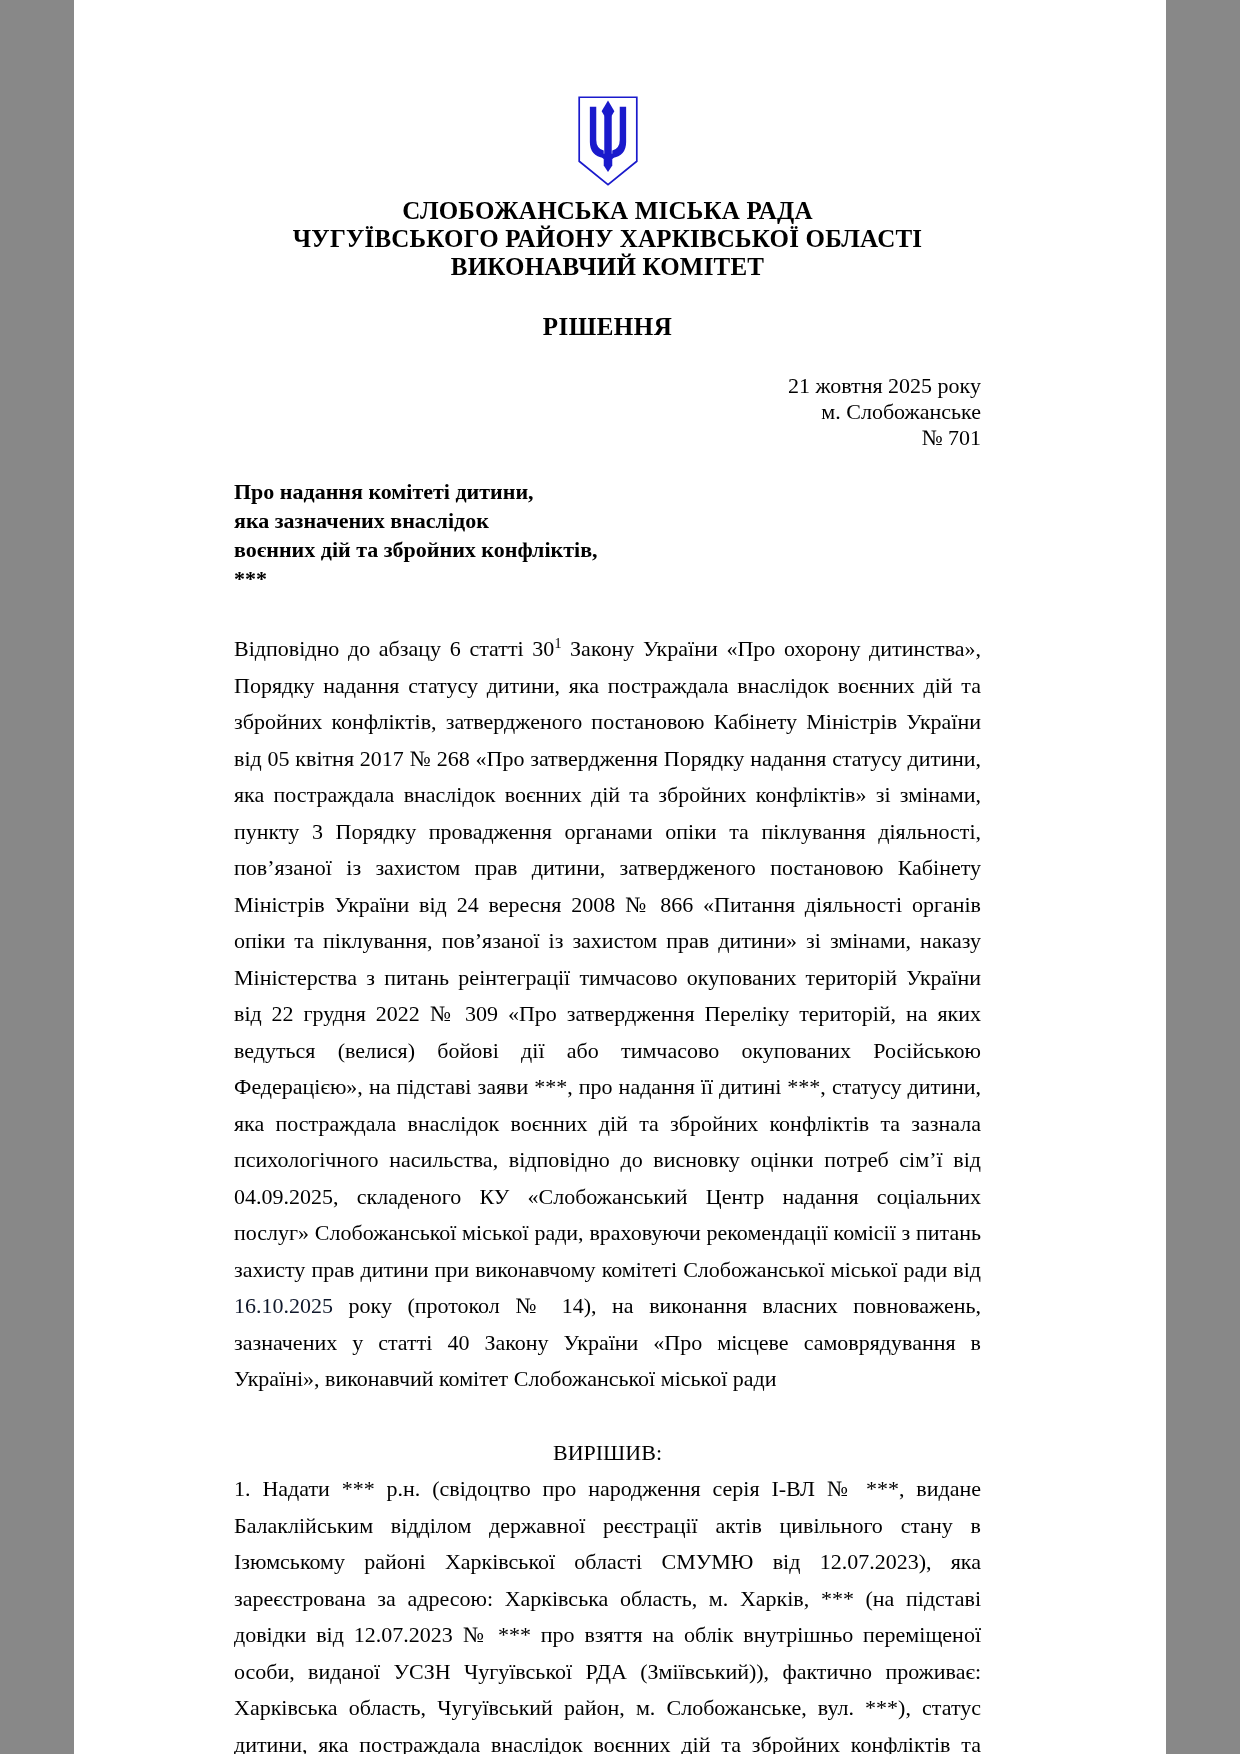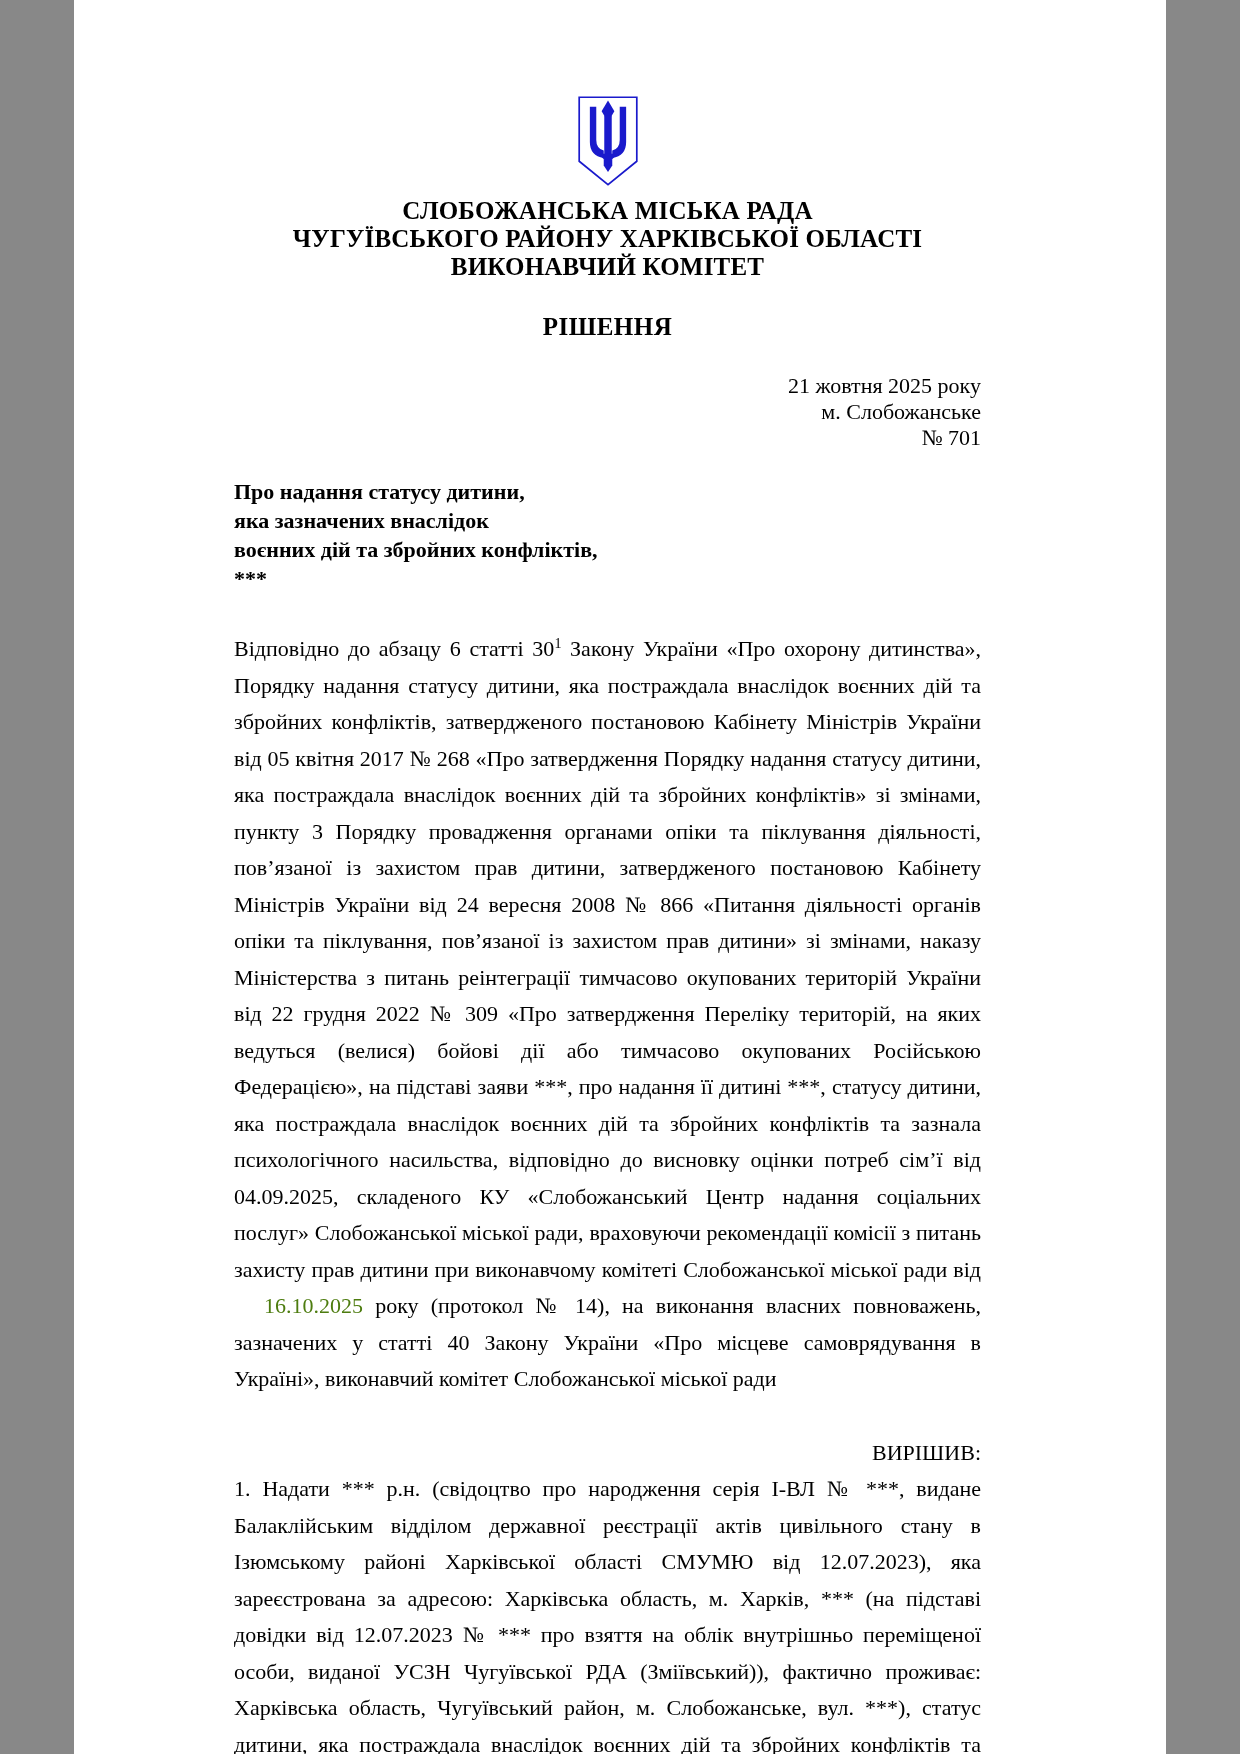--- a/index.html
+++ b/index.html
@@ -50,28 +50,28 @@
     font-size: 22px;
     line-height: 29px;
   }
   .preamble {
     margin-top: 38px;
     font-size: 22px;
     line-height: 36.5px;
     text-align: justify;
   }
   .preamble sup { font-size: 14px; line-height: 0; }
-  .red-date { color: #4d7c0f; margin-left: 30px; }
+  .red-date { color: #0f172a; }
   .resolution {
     margin-top: 37px;
     font-size: 22px;
     line-height: 36.5px;
   }
   .resolution p { margin: 0; text-align: justify; }
-  .resolution .res-heading { text-align: right; }
+  .resolution .res-heading { text-align: center; }
 </style>
 </head>
 <body>
 
 <div class="page">
   <div class="content">
 
     <div class="emblem-wrap">
       <span class="emblem">
         <svg width="64" height="92" viewBox="0 0 60 86" aria-hidden="true">
@@ -96,21 +96,21 @@
 
     <div class="doc-type">РІШЕННЯ</div>
 
     <div class="meta-row">
       <span class="date">21 жовтня 2025 року</span>
       <span>м. Слобожанське</span>
       <span>№ 701</span>
     </div>
 
     <div class="subject">
-      <div>Про надання статусу дитини,</div>
+      <div>Про надання комітеті дитини,</div>
       <div>яка зазначених внаслідок</div>
       <div>воєнних дій та збройних конфліктів,</div>
       <div>***</div>
     </div>
 
     <p class="preamble"><span>Відповідно до абзацу 6 статті 30</span><sup>1</sup><span> Закону України «Про охорону дитинства», Порядку надання статусу дитини, яка постраждала внаслідок воєнних дій та збройних конфліктів, затвердженого постановою Кабінету Міністрів України від 05 квітня 2017 № 268 «Про затвердження Порядку надання статусу дитини, яка постраждала внаслідок воєнних дій та збройних конфліктів» зі змінами, пункту 3 Порядку провадження органами опіки та піклування діяльності, пов’язаної із захистом прав дитини, затвердженого постановою Кабінету Міністрів України від 24 вересня 2008 № 866 «Питання діяльності органів опіки та піклування, пов’язаної із захистом прав дитини» зі змінами, наказу Міністерства з питань реінтеграції тимчасово окупованих територій України від 22 грудня 2022 № 309 «Про затвердження Переліку територій, на яких ведуться (велися) бойові дії або тимчасово окупованих Російською Федерацією», на підставі заяви ***, про надання її дитині ***, статусу дитини, яка постраждала внаслідок воєнних дій та збройних конфліктів та зазнала психологічного насильства, відповідно до висновку оцінки потреб сім’ї від 04.09.2025, складеного КУ «Слобожанський Центр надання соціальних послуг» Слобожанської міської ради, враховуючи рекомендації комісії з питань захисту прав дитини при виконавчому комітеті Слобожанської міської ради від </span><span class="red-date">16.10.2025</span><span> року (протокол № 14), на виконання власних повноважень, зазначених у статті 40 Закону України «Про місцеве самоврядування в Україні», виконавчий комітет Слобожанської міської ради</span></p>
 
     <div class="resolution">
       <p class="res-heading">ВИРІШИВ:</p>
       <p>1. Надати *** р.н. (свідоцтво про народження серія І-ВЛ № ***, видане Балаклійським відділом державної реєстрації актів цивільного стану в Ізюмському районі Харківської області СМУМЮ від 12.07.2023), яка зареєстрована за адресою: Харківська область, м. Харків, *** (на підставі довідки від 12.07.2023 № *** про взяття на облік внутрішньо переміщеної особи, виданої УСЗН Чугуївської РДА (Зміївський)), фактично проживає: Харківська область, Чугуївський район, м. Слобожанське, вул. ***), статус дитини, яка постраждала внаслідок воєнних дій та збройних конфліктів та зазнала моральних і психологічних страждань, що не потребують доведення, які вона перенесла внаслідок її проживання/перебування в умовах воєнних дій.</p>

